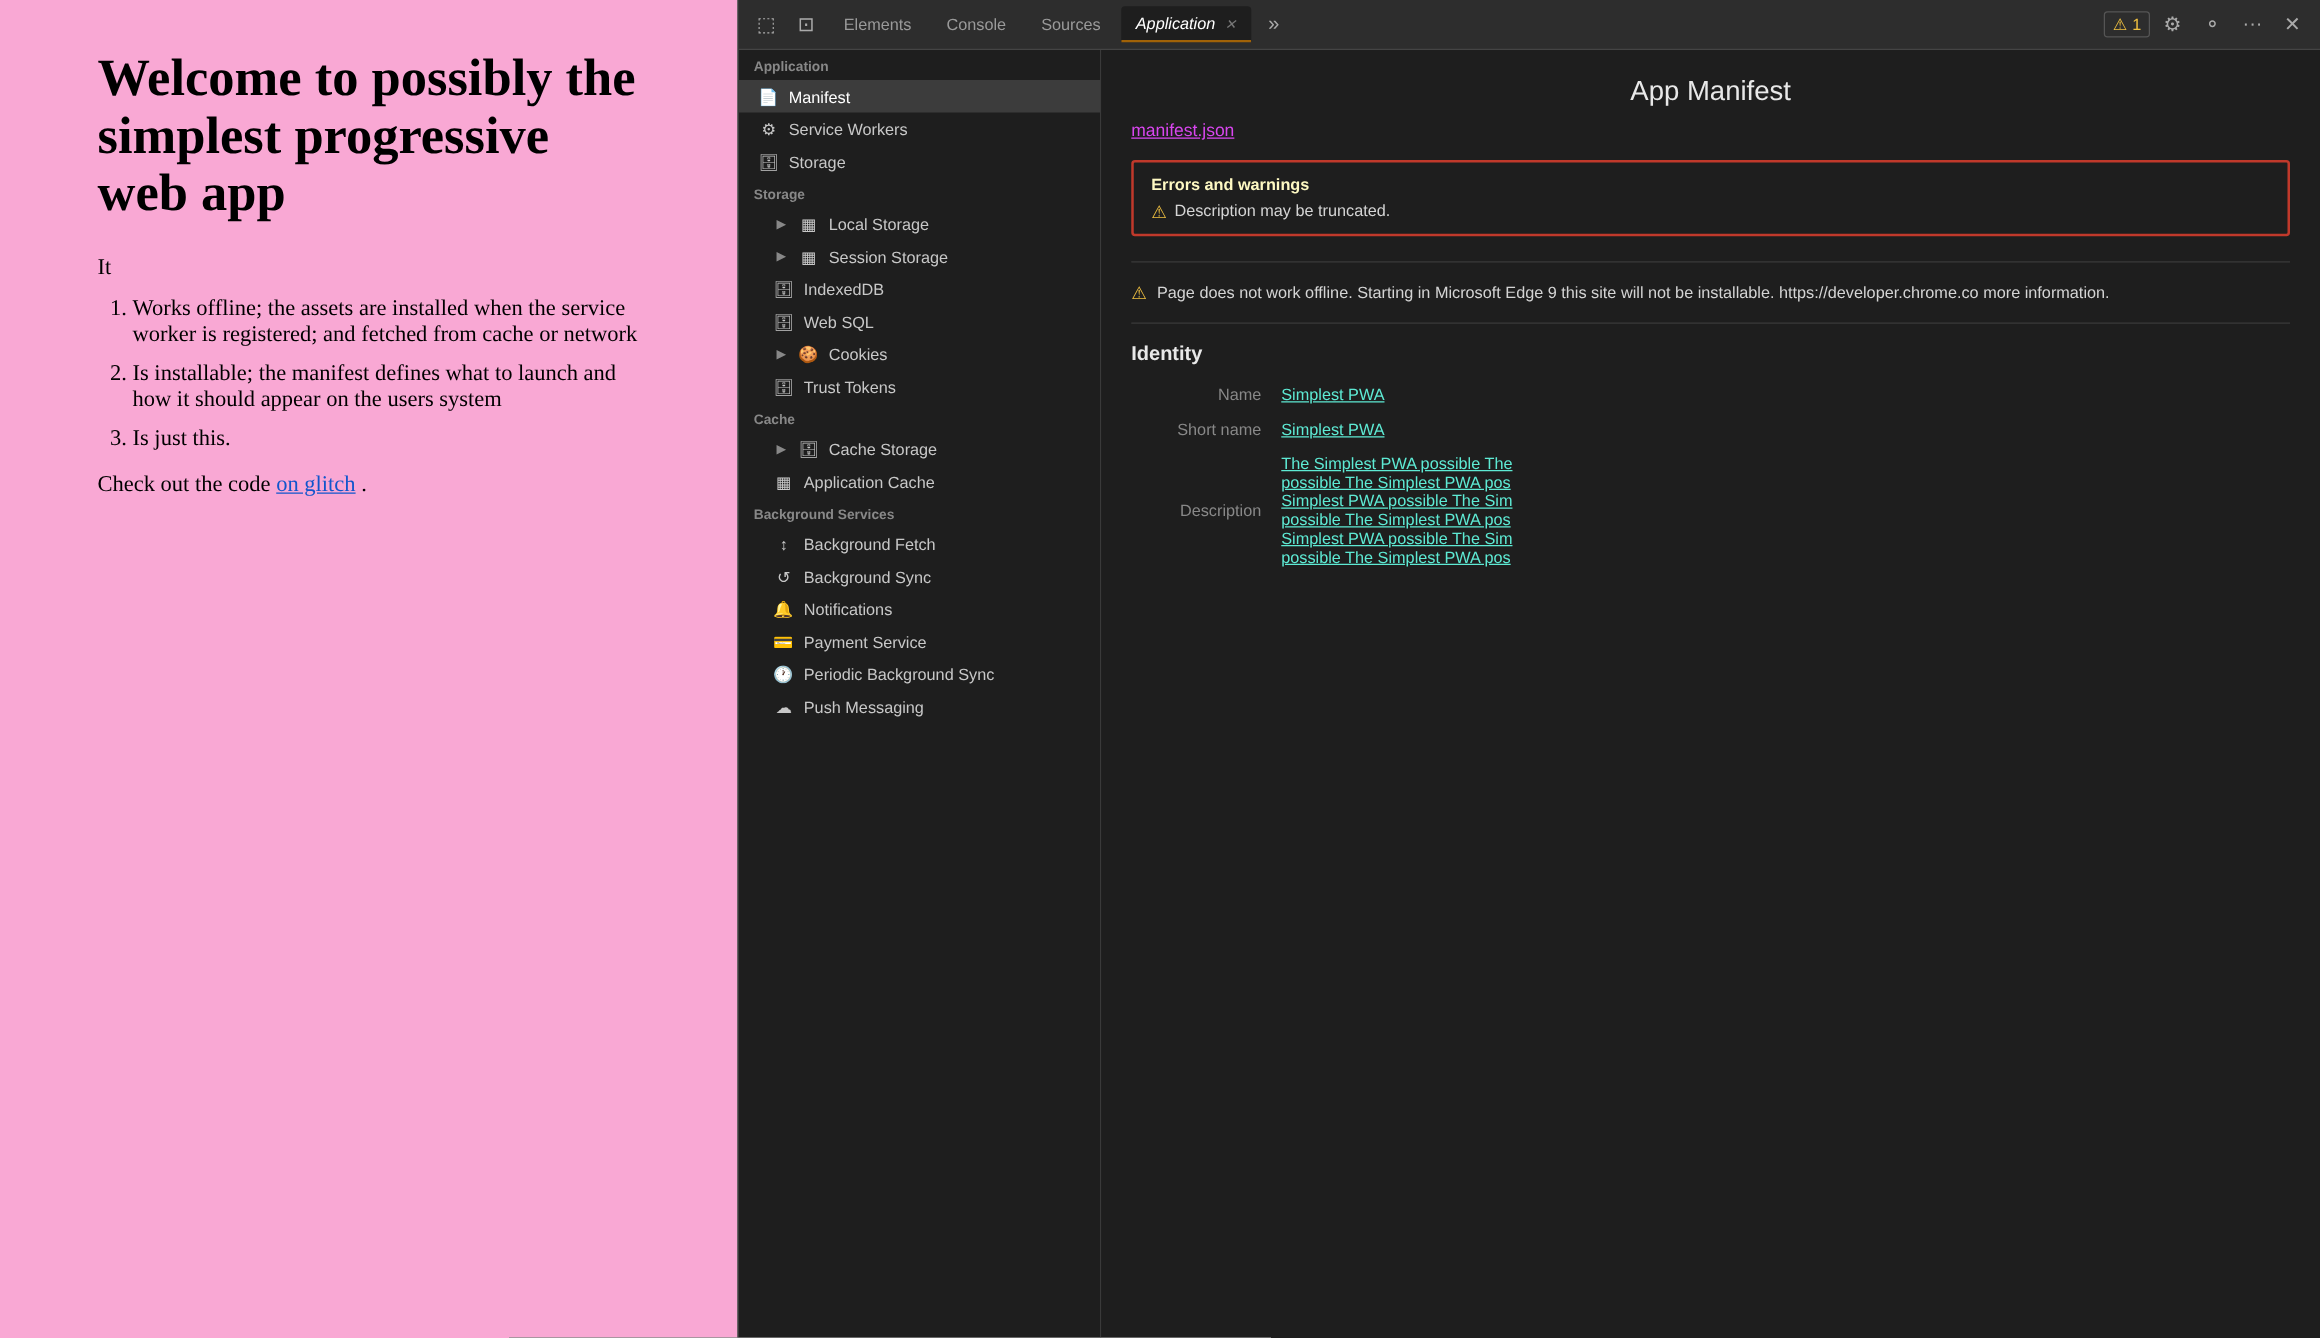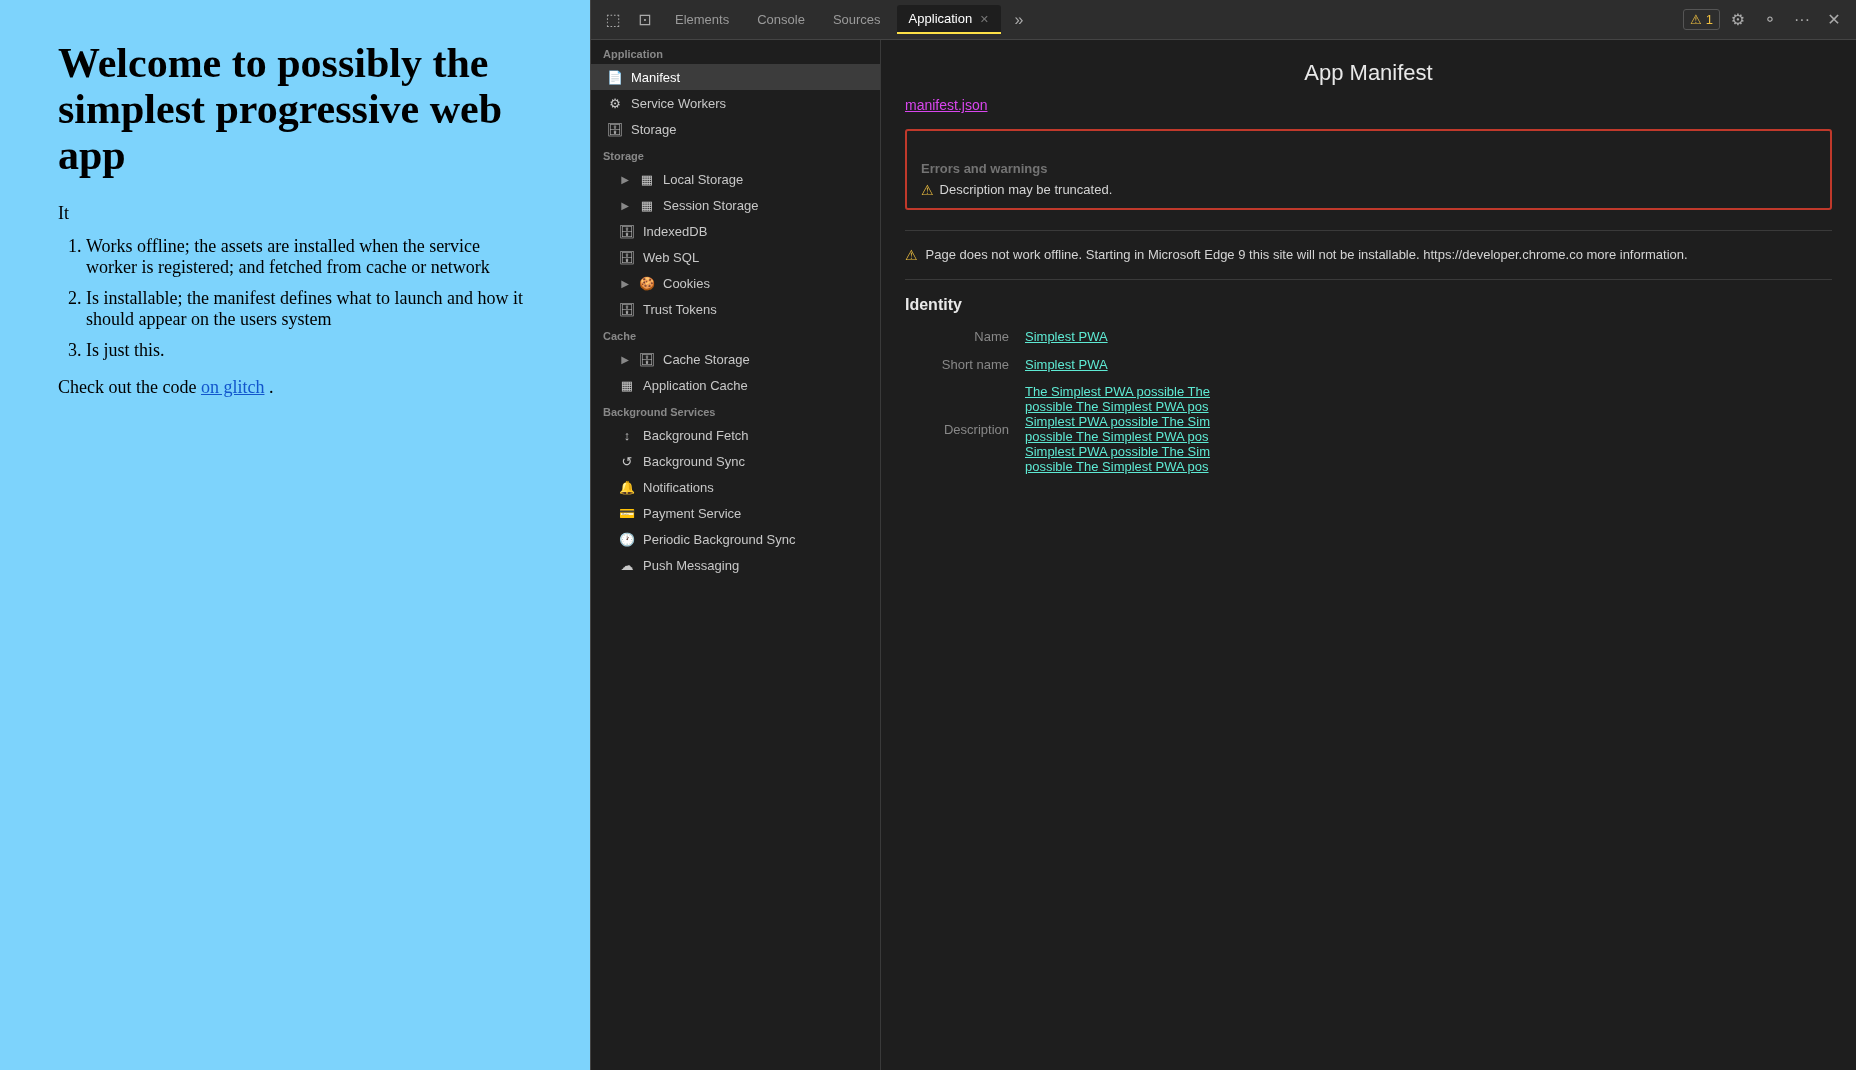--- a/index.html
+++ b/index.html
@@ -9,22 +9,22 @@
       width: 1856px;
       height: 1070px;
       overflow: hidden;
       background: #fff;
     }
 
     
     .page-content {
       width: 590px;
       min-width: 590px;
-      padding: 40px 58px;
-      background: #7dd3fc;
+      padding: 40px 78px;
+      background: #f9a8d4;
       font-family: Georgia, serif;
       overflow: hidden;
     }
     .page-content h1 {
       font-size: 42px;
       font-weight: 900;
       line-height: 1.1;
       margin-bottom: 24px;
       color: #000;
     }
@@ -82,22 +82,23 @@
     .devtools-tab {
       padding: 6px 12px;
       font-size: 13px;
       color: #9a9a9a;
       cursor: pointer;
       border-radius: 3px;
     }
     .devtools-tab.active {
       color: #ffffff;
       background: #1e1e1e;
-      border-bottom: 2px solid #fde047;
+      border-bottom: 2px solid #a16207;
       border-radius: 3px 3px 0 0;
+      font-style: italic;
     }
     .devtools-tab-close {
       font-size: 11px;
       margin-left: 4px;
       color: #777;
     }
     .topbar-spacer { flex: 1; }
     .topbar-warning-badge {
       background: transparent;
       color: #f0c040;
@@ -201,23 +202,22 @@
     .errors-warnings-box {
       border: 2px solid #c0392b;
       border-radius: 3px;
       padding: 10px 14px;
       margin-bottom: 20px;
       background: #1e1e1e;
     }
     .errors-warnings-title {
       font-weight: 700;
       font-size: 13px;
-      color: #737373;
+      color: #fef9c3;
       margin-bottom: 6px;
-      margin-top: 20px;
     }
     .warning-item {
       display: flex;
       align-items: flex-start;
       gap: 6px;
       font-size: 13px;
       color: #d4d4d4;
     }
     .warning-icon { color: #f0c040; font-size: 14px; flex-shrink: 0; }
 

